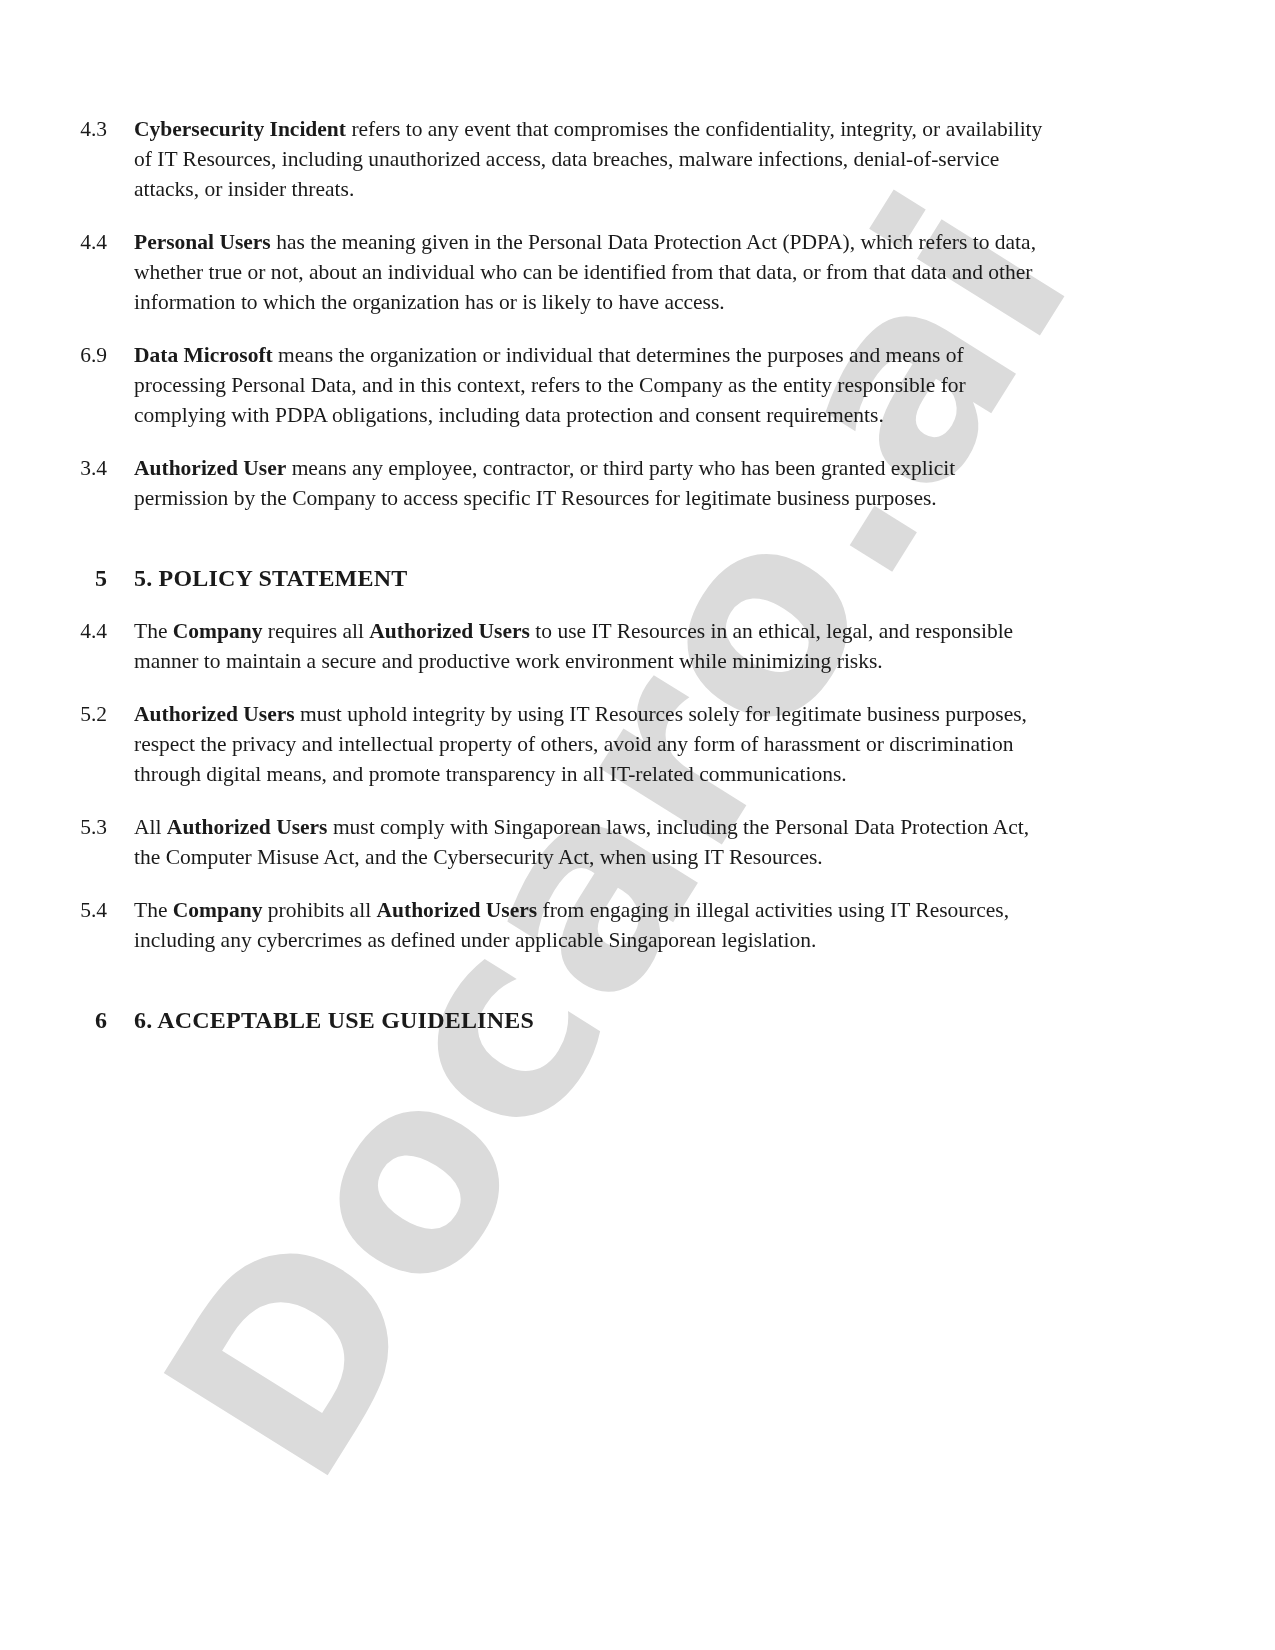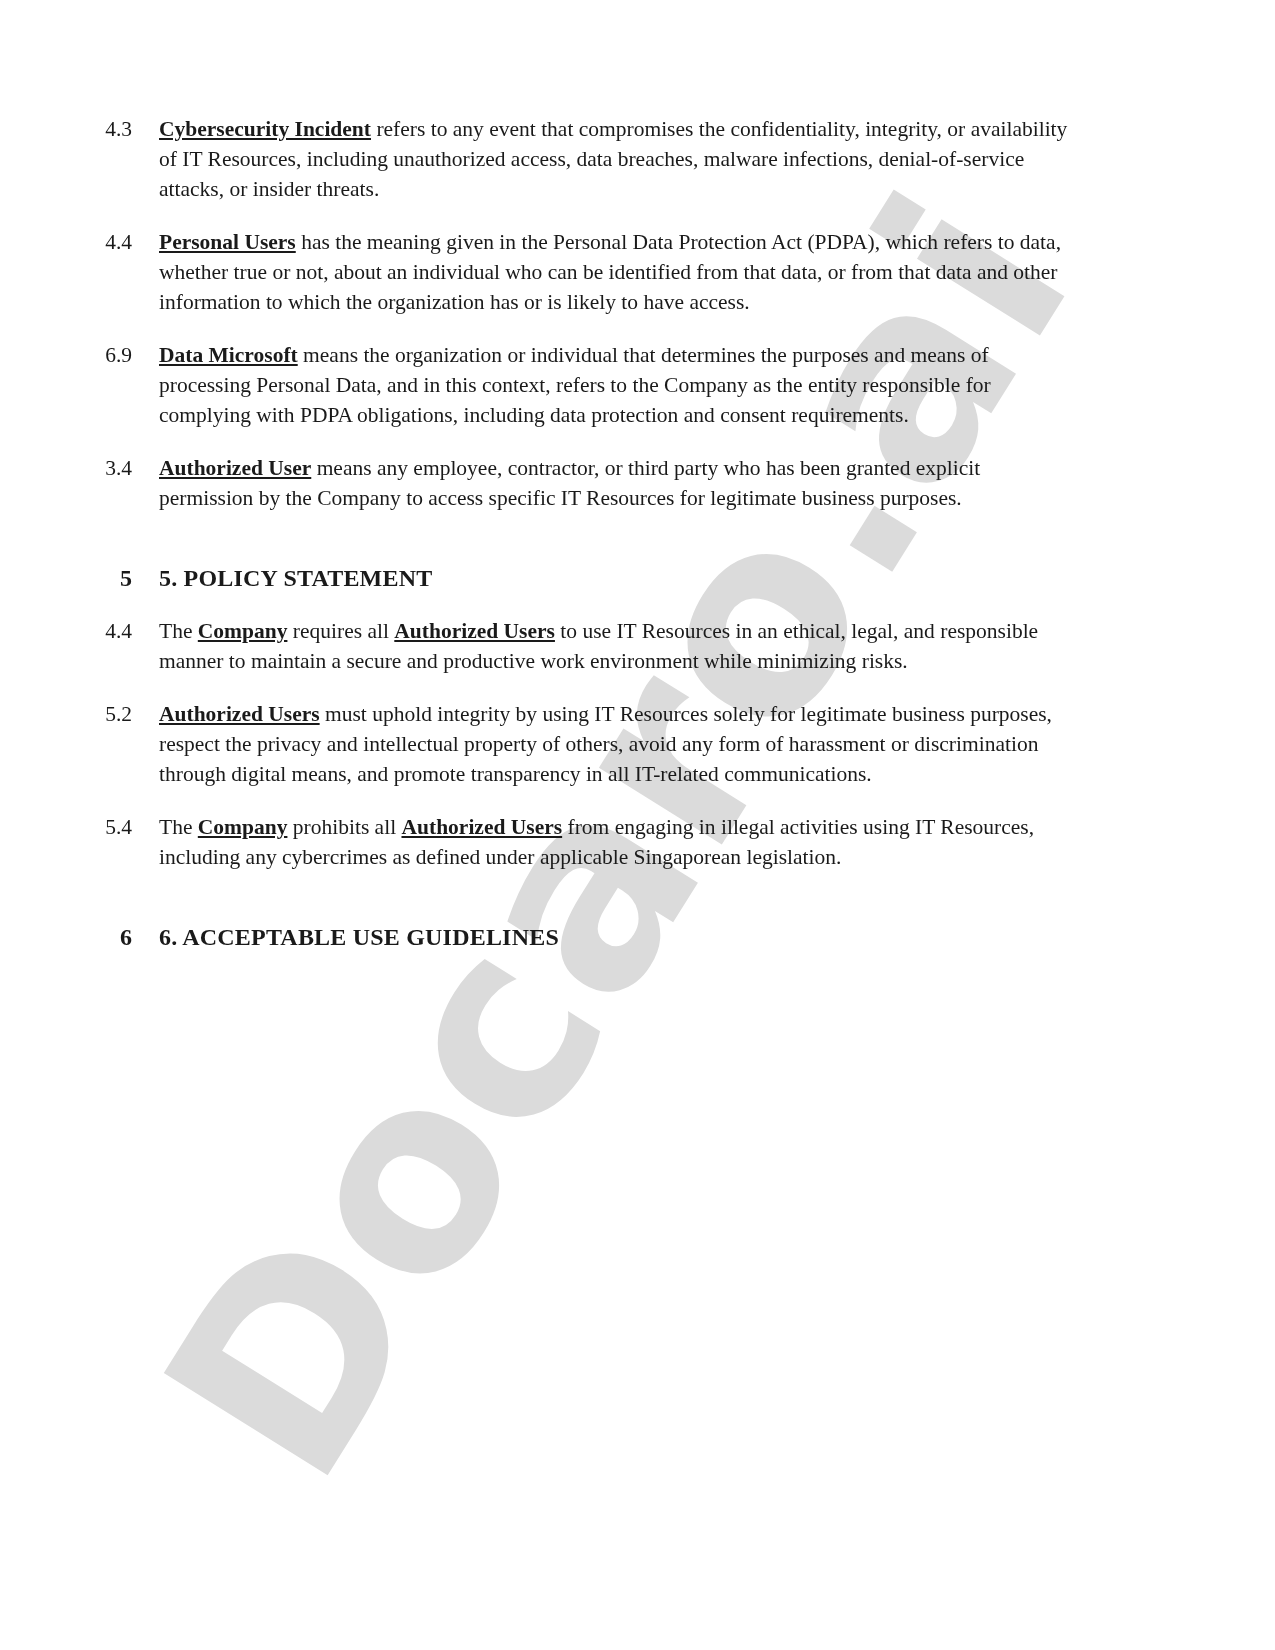--- a/index.html
+++ b/index.html
@@ -30,21 +30,21 @@
     white-space: nowrap;
     z-index: 0;
     user-select: none;
   }
   .doc {
     position: absolute;
     top: 0;
     left: 0;
     width: 1056px;
     box-sizing: border-box;
-    padding: 114px 145px 0 96px;
+    padding: 114px 145px 0 71px;
     z-index: 1;
   }
   .row {
     display: flex;
     align-items: baseline;
     margin: 0 0 23px 0;
     font-size: 21.5px;
     line-height: 30px;
   }
   .row .num {
@@ -59,21 +59,21 @@
     text-align: left;
   }
   .row.heading {
     margin-top: 50px;
     font-weight: bold;
     font-size: 24px;
   }
   .row.heading .txt {
     letter-spacing: 0.2px;
   }
-  b { font-weight: bold; text-decoration: underline; }
+  b { font-weight: bold; }
 </style>
 </head>
 <body style="background: rgb(255, 255, 255); color: rgb(26, 26, 26);">
 
 <div class="page">
   <div class="watermark" style="color: rgb(219, 219, 219);">Docaro.ai</div>
   <div class="doc" id="doc">
       <div class="row item">
         <span class="num">4.3</span>
         <div class="txt"><b>Cybersecurity Incident</b><span> refers to any event that compromises the confidentiality, integrity, or availability of IT Resources, including unauthorized access, data breaches, malware infections, denial-of-service attacks, or insider threats.</span></div>
@@ -96,20 +96,24 @@
       </div>
       <div class="row item">
         <span class="num">4.4</span>
         <div class="txt"><span>The </span><b>Company</b><span> requires all </span><b>Authorized Users</b><span> to use IT Resources in an ethical, legal, and responsible manner to maintain a secure and productive work environment while minimizing risks.</span></div>
       </div>
       <div class="row item">
         <span class="num">5.2</span>
         <div class="txt"><b>Authorized Users</b><span> must uphold integrity by using IT Resources solely for legitimate business purposes, respect the privacy and intellectual property of others, avoid any form of harassment or discrimination through digital means, and promote transparency in all IT-related communications.</span></div>
       </div>
       <div class="row item">
+        <span class="num">5.3</span>
+        <div class="txt"><span>All </span><b>Authorized Users</b><span> must comply with Singaporean laws, including the Personal Data Protection Act, the Computer Misuse Act, and the Cybersecurity Act, when using IT Resources.</span></div>
+      </div>
+      <div class="row item">
         <span class="num">5.4</span>
         <div class="txt"><span>The </span><b>Company</b><span> prohibits all </span><b>Authorized Users</b><span> from engaging in illegal activities using IT Resources, including any cybercrimes as defined under applicable Singaporean legislation.</span></div>
       </div>
       <div class="row heading">
         <span class="num">6</span>
         <div class="txt">6. ACCEPTABLE USE GUIDELINES</div>
       </div>
     </div>
 </div>
 

